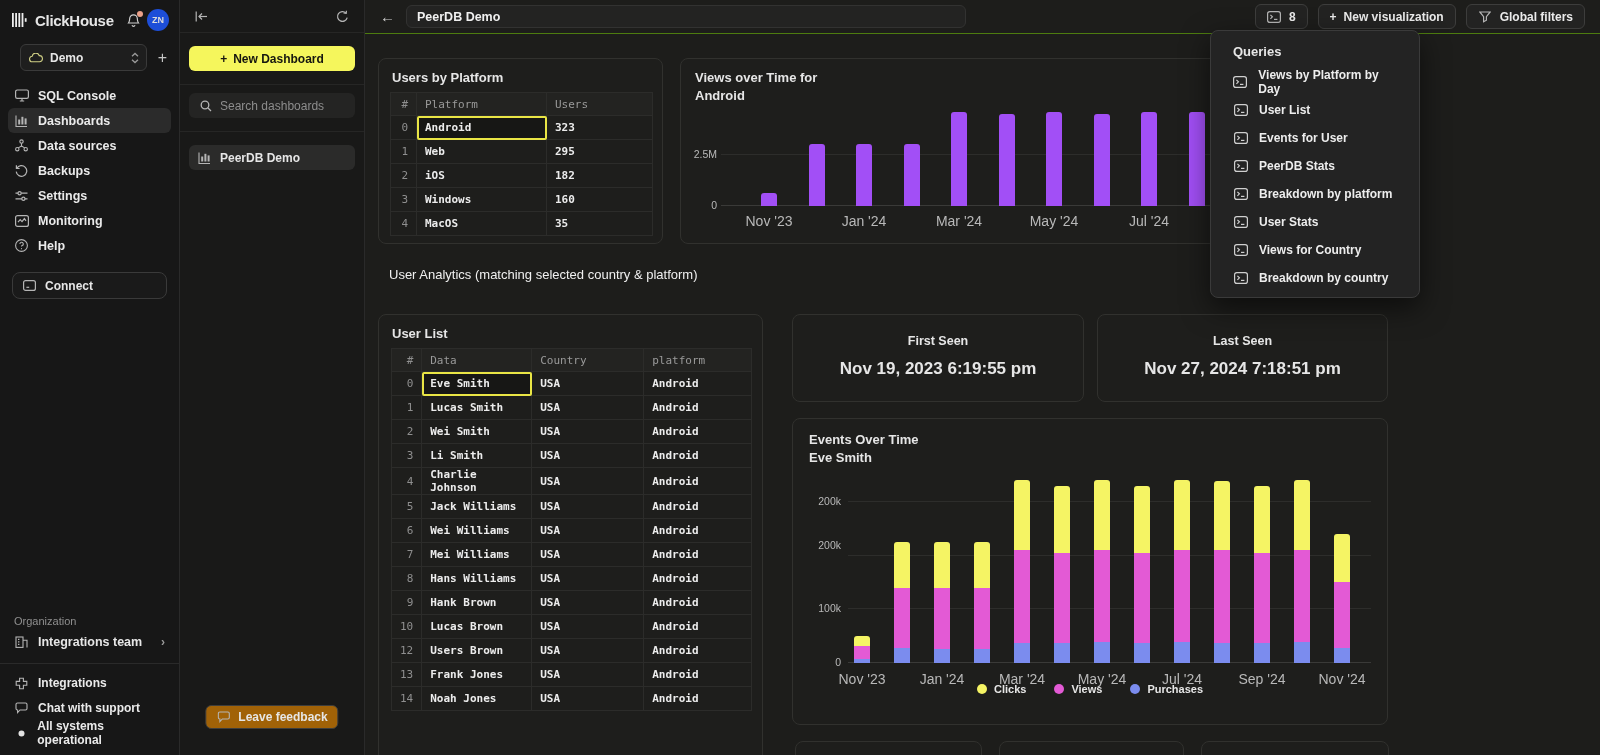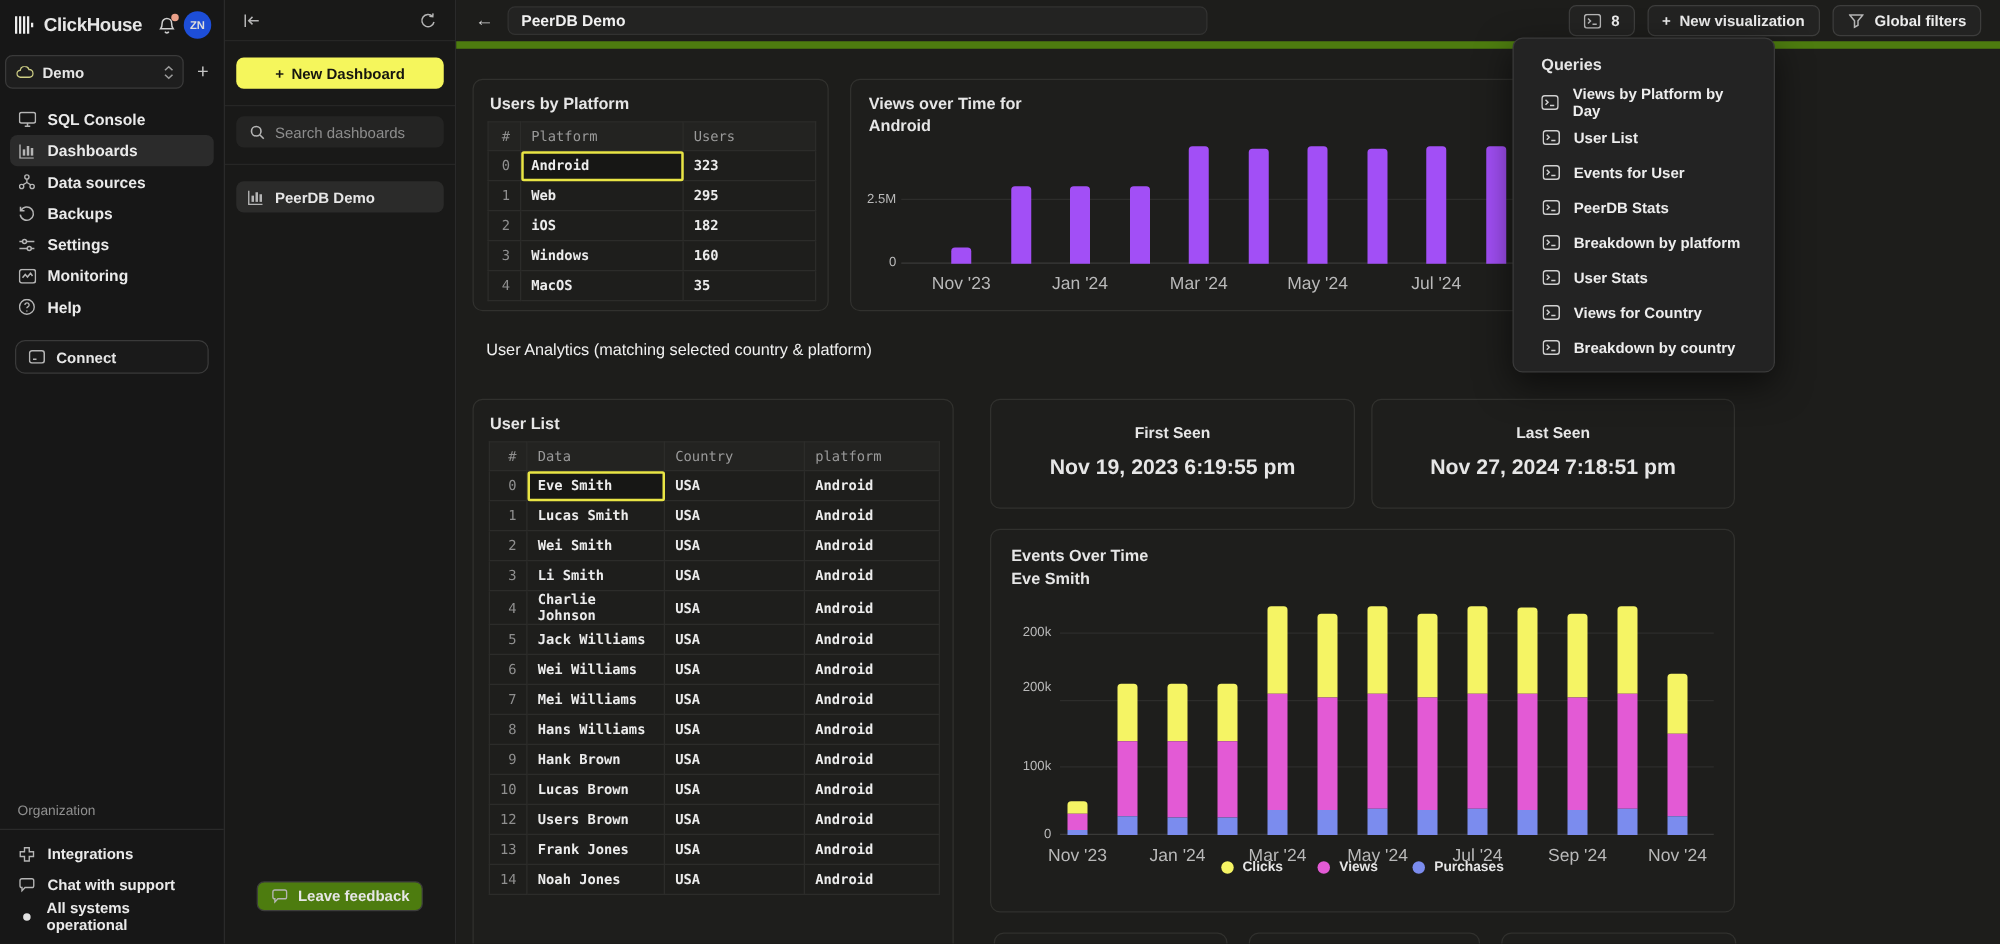--- a/index.html
+++ b/index.html
@@ -10,21 +10,21 @@
   
   .sidebar { width:180px; min-width:180px; background:#171717; border-right:1px solid #2a2a2a;
     display:flex; flex-direction:column; }
   .sb-header { display:flex; align-items:center; gap:6px; padding:9px 10px 4px 12px; }
   .brand { font-size:15px; font-weight:bold; letter-spacing:-0.3px; }
   .flex1 { flex:1; }
   .bell { position:relative; color:#cfcfcf; display:flex; }
   .bell-dot { position:absolute; top:-2px; right:-2px; width:6px; height:6px; border-radius:50%; background:#eba089; }
   .avatar { width:22px; height:22px; border-radius:50%; background:#1d4ed8; color:#dcdcdc;
     font-size:9px; font-weight:bold; display:flex; align-items:center; justify-content:center; }
-  .workspace-row { display:flex; align-items:center; gap:11px; padding:9px 12px 8px 4px; }
+  .workspace-row { display:flex; align-items:center; gap:11px; padding:9px 12px 8px 20px; }
   .workspace-select { flex:1; display:flex; align-items:center; gap:7px; background:#1e1e1e;
     border:1px solid #3a3a3a; border-radius:6px; height:27px; padding:0 7px; font-size:12px; font-weight:bold; }
   .updown { margin-left:auto; color:#9a9a9a; display:flex; }
   .plus-btn { color:#c4c4c4; font-size:16px; line-height:1; }
   .nav { padding:4px 8px 0; }
   .nav-item { display:flex; align-items:center; gap:9px; height:25px; padding:0 6px;
     border-radius:6px; font-size:12.5px; font-weight:bold; color:#eaeaea; }
   .nav-item.active { background:#2b2b2b; }
   .ic { display:flex; align-items:center; justify-content:center; width:15px; color:#b5b5b5; }
   .connect-btn { margin:14px 12px 0; height:27px; border:1px solid #3a3a3a; border-radius:8px;
@@ -42,33 +42,33 @@
   .p2-top { height:33px; display:flex; align-items:center; justify-content:space-between;
     padding:0 14px; border-bottom:1px solid #262625; color:#9a9a9a; }
   .p2-sec { border-bottom:1px solid #262625; }
   .new-dash { margin:13px 9px; height:25px; background:#f5f65c; color:#16160f; border-radius:6px;
     display:flex; align-items:center; justify-content:center; gap:6px; font-size:12px; font-weight:bold; }
   .search-box { margin:8px 9px 13px; height:25px; background:#242423; border-radius:6px;
     display:flex; align-items:center; gap:7px; padding:0 9px; color:#8d8d8d; font-size:12px; }
   .dash-item { margin:13px 9px; height:25px; background:#2b2b2a; border-radius:6px;
     display:flex; align-items:center; gap:8px; padding:0 8px; font-size:12px; font-weight:bold; }
   .feedback-btn { position:absolute; bottom:26px; left:50%; transform:translateX(-50%);
-    height:24px; border:1px solid #3d3d3c; border-radius:6px; background:#4d7c0f;
+    height:24px; border:1px solid #3d3d3c; border-radius:6px; background:#a16207;
     display:flex; align-items:center; gap:7px; padding:0 10px; font-size:12px; font-weight:bold; white-space:nowrap; }
 
   
   .main { flex:1; position:relative; background:#1d1d1b; }
   .m-top { height:33px; display:flex; align-items:center; padding:0 15px; gap:11px; }
   .back { color:#cfcfcf; font-size:15px; }
   .title-input { width:560px; height:23px; background:#232322; border:1px solid #323231; border-radius:6px;
     color:#f0f0f0; font-size:12.5px; font-weight:bold; padding:0 10px; font-family:inherit; outline:none; }
   .m-btns { margin-left:auto; display:flex; gap:10px; }
   .tbtn { height:25px; border:1px solid #3d3d3c; border-radius:6px; background:#232322; color:#ebebeb;
     display:flex; align-items:center; gap:7px; padding:0 11px; font-size:12px; font-weight:bold; }
-  .canvas { position:absolute; top:33px; left:0; right:0; bottom:0; border-top:6px solid #4d7c0f; overflow:hidden; }
+  .canvas { position:absolute; top:33px; left:0; right:0; bottom:0; border-top:1px solid #4d7c0f; overflow:hidden; }
   .card { position:absolute; background:#1e1e1c; border:1px solid #31312e; border-radius:8px; }
   .card-title { font-size:13px; font-weight:bold; padding:11px 13px 7px; }
   #card-upt   { left:13px;  top:24px;  width:285px; height:186px; }
   #card-views { left:315px; top:24px;  width:710px; height:186px; }
   .analytics-label { position:absolute; left:24px; top:233px; font-size:13px; color:#f0f0f0; }
   #card-ulist { left:13px;  top:280px; width:385px; height:482px; }
   #card-first { left:427px; top:280px; width:292px; height:88px; }
   #card-last  { left:732px; top:280px; width:291px; height:88px; }
   #card-events{ left:427px; top:384px; width:596px; height:307px; }
   .stub { position:absolute; top:707px; height:40px; background:#1e1e1c; border:1px solid #31312e; border-radius:8px; }
@@ -241,20 +241,31 @@
             <rect x="0.6" y="0.6" width="11.8" height="9.8" rx="2"></rect>
             <path d="M3.4 7.3h2.8"></path>
           </svg>
       </span>
       <span>Connect</span>
     </div>
 
     <span class="flex1"></span>
 
     <div class="org-label">Organization</div>
+    <div class="team-row">
+      <span class="ic">
+        <svg width="13" height="12" viewBox="0 0 13 12" fill="none" stroke="currentColor" stroke-width="1.1">
+            <rect x="1" y="1" width="7" height="10.4"></rect>
+            <path d="M8 4.2h4v7.2"></path>
+            <path d="M3 3.4h1.4M3 5.9h1.4M3 8.4h1.4"></path>
+          </svg>
+      </span>
+      <span>Integrations team</span>
+      <span class="chev">›</span>
+    </div>
     <div class="sb-divider"></div>
     <div class="sb-footer" id="sb-footer">
         <div class="nav-item">
           <span class="ic">
             <svg width="13" height="13" viewBox="0 0 13 13" fill="none" stroke="currentColor" stroke-width="1.1">
               <path d="M4.6 1.2h3.8v3.2h3.4v3.8H8.4v3.6H4.6V8.2H1.2V4.4h3.4z"></path>
             </svg>
           </span>
           <span>Integrations</span>
         </div>

